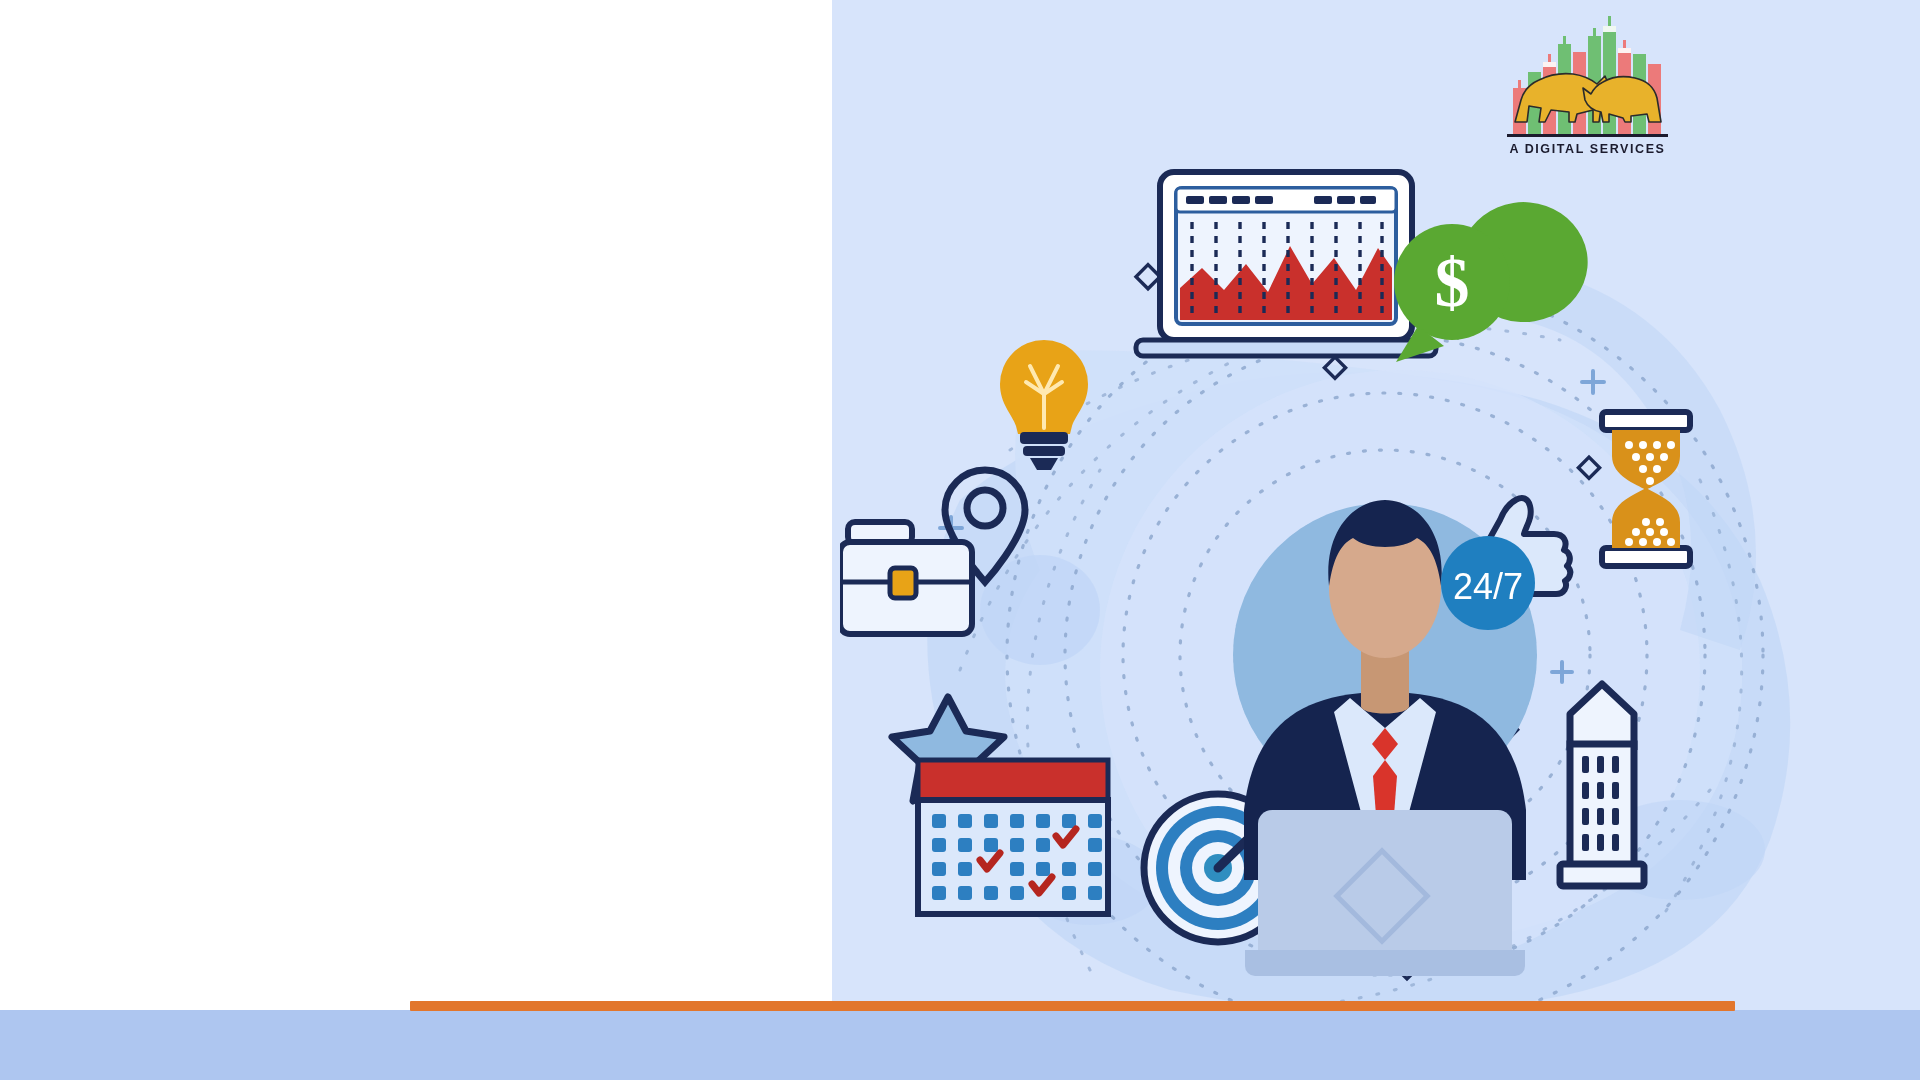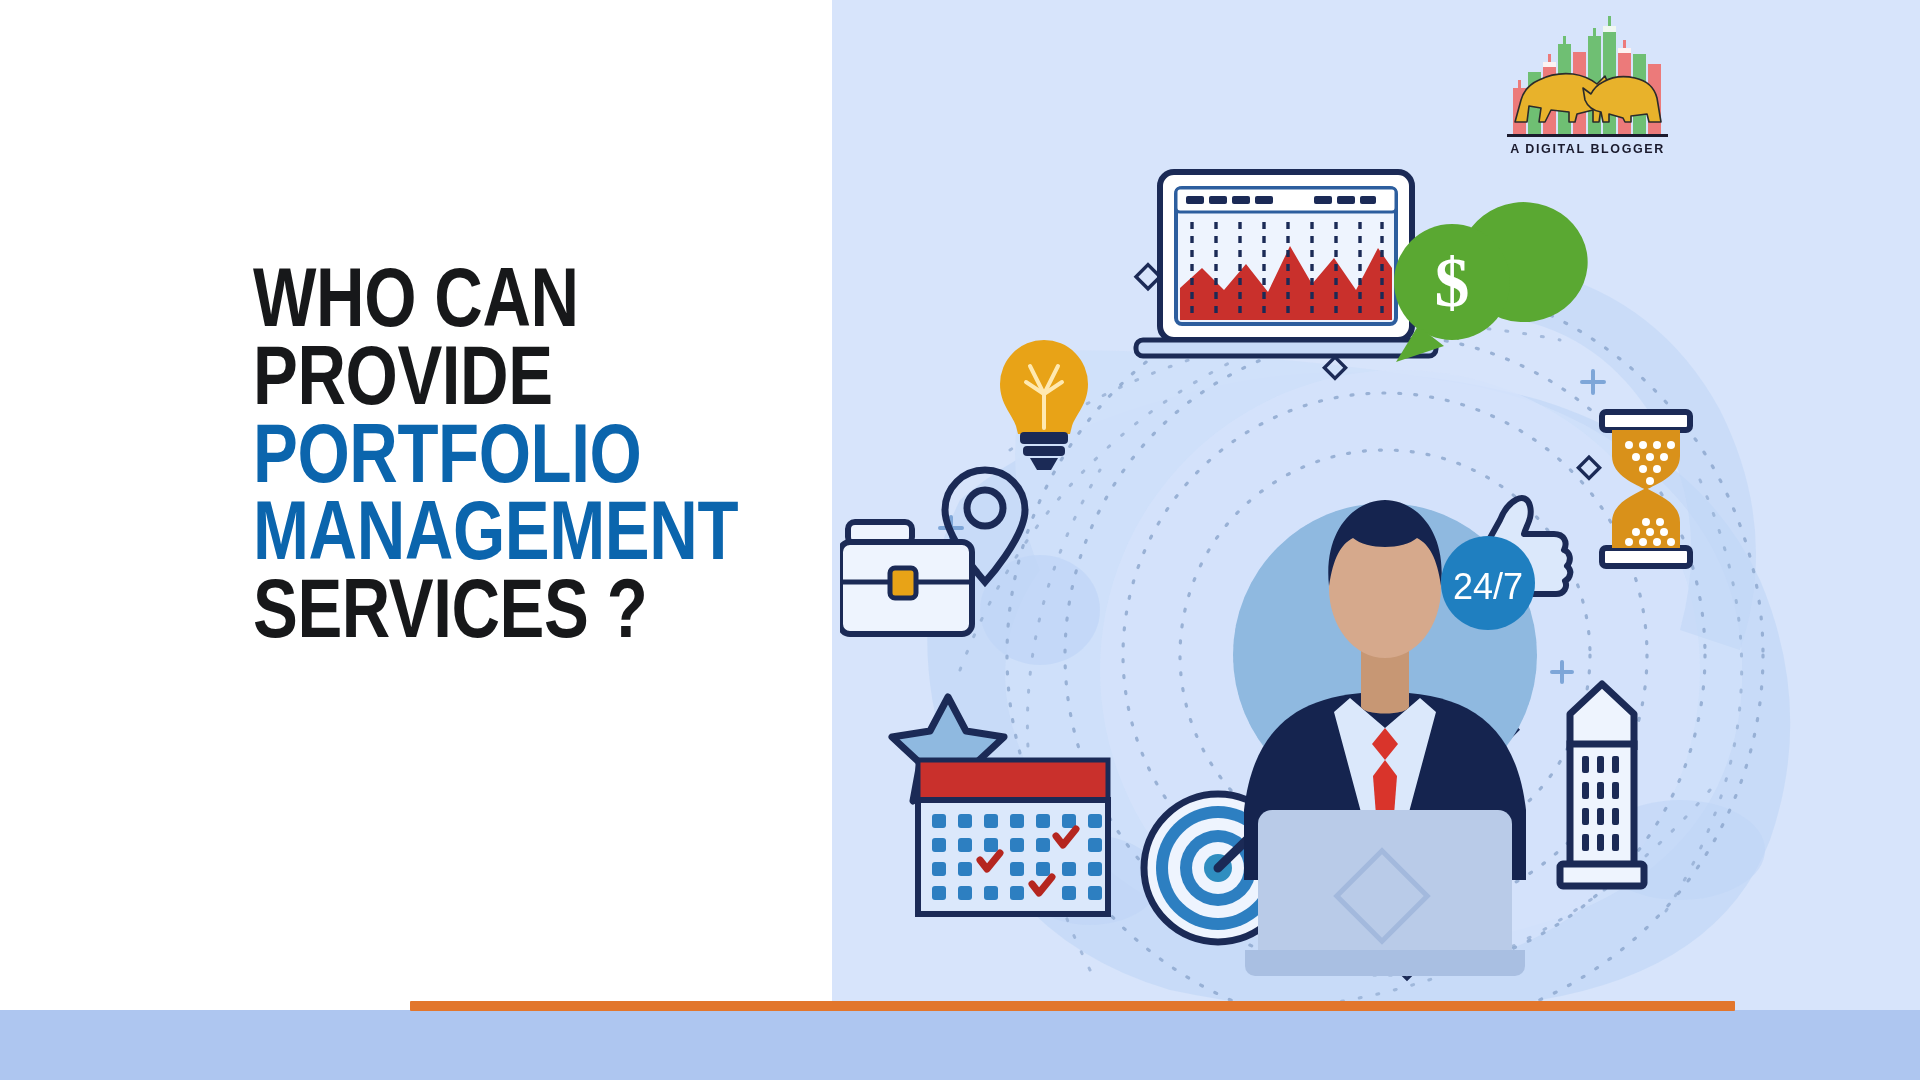--- a/index.html
+++ b/index.html
@@ -64,27 +64,20 @@
   .illus svg{display:block;}
 </style>
 </head>
 <body>
 
 <div class="stage">
 
   <div class="right-panel"></div>
   <div class="left-panel"></div>
 
-  <div class="headline">
-    <div class="hl-line hl-dark" style="color: rgb(23, 24, 26);">WHO CAN</div>
-    <div class="hl-line hl-dark" style="color: rgb(23, 24, 26);">PROVIDE</div>
-    <div class="hl-line hl-blue" style="color: rgb(11, 101, 173);">PORTFOLIO</div>
-    <div class="hl-line hl-blue" style="color: rgb(11, 101, 173);">MANAGEMENT</div>
-    <div class="hl-line hl-dark" style="color: rgb(23, 24, 26);">SERVICES ?</div>
-  </div>
 
   <div class="logo">
     <svg width="165" height="128" viewBox="0 0 165 128">
 
       <g>
         <rect x="8" y="74" width="13" height="46" fill="#ec7a7a"></rect>
         <rect x="23" y="58" width="13" height="62" fill="#6fbf73"></rect>
         <rect x="38" y="48" width="13" height="72" fill="#ec7a7a"></rect>
         <rect x="53" y="30" width="13" height="90" fill="#6fbf73"></rect>
         <rect x="68" y="38" width="13" height="82" fill="#ec7a7a"></rect>
@@ -115,21 +108,21 @@
       </g>
 
       <g fill="#e8b22b" stroke="#2b2b2b" stroke-width="1.6" stroke-linejoin="round">
         <path d="M156 108 L152 84 Q148 68 130 64 Q112 60 98 68 Q90 72 86 80
                  L78 74 L80 86 Q84 96 96 98 L98 108 L104 108 L104 100 L118 104
                  L120 108 L126 108 L126 102 L142 100 L144 108 Z"></path>
       </g>
 
       <rect x="2" y="120" width="161" height="3" fill="#1b1b2e"></rect>
     </svg>
-    <div class="logo-text">A DIGITAL BLOGGER</div>
+    <div class="logo-text">A DIGITAL SERVICES</div>
   </div>
 
   <div class="illus">
   <svg width="1070" height="870" viewBox="0 0 1070 870" xmlns="http://www.w3.org/2000/svg">
 
     <g>
       <path d="M120 350 Q60 470 110 620 Q160 790 330 840 Q520 880 700 850 Q880 820 930 690
                Q975 560 920 430 Q860 300 700 250 Q520 200 360 240 Q200 280 120 350 Z" fill="#c6d9f7" opacity="0.85"></path>
       <path d="M200 200 Q150 300 200 420 Q130 520 200 640 Q270 760 430 790
                Q600 815 740 760 Q880 700 900 560 Q915 430 830 340

